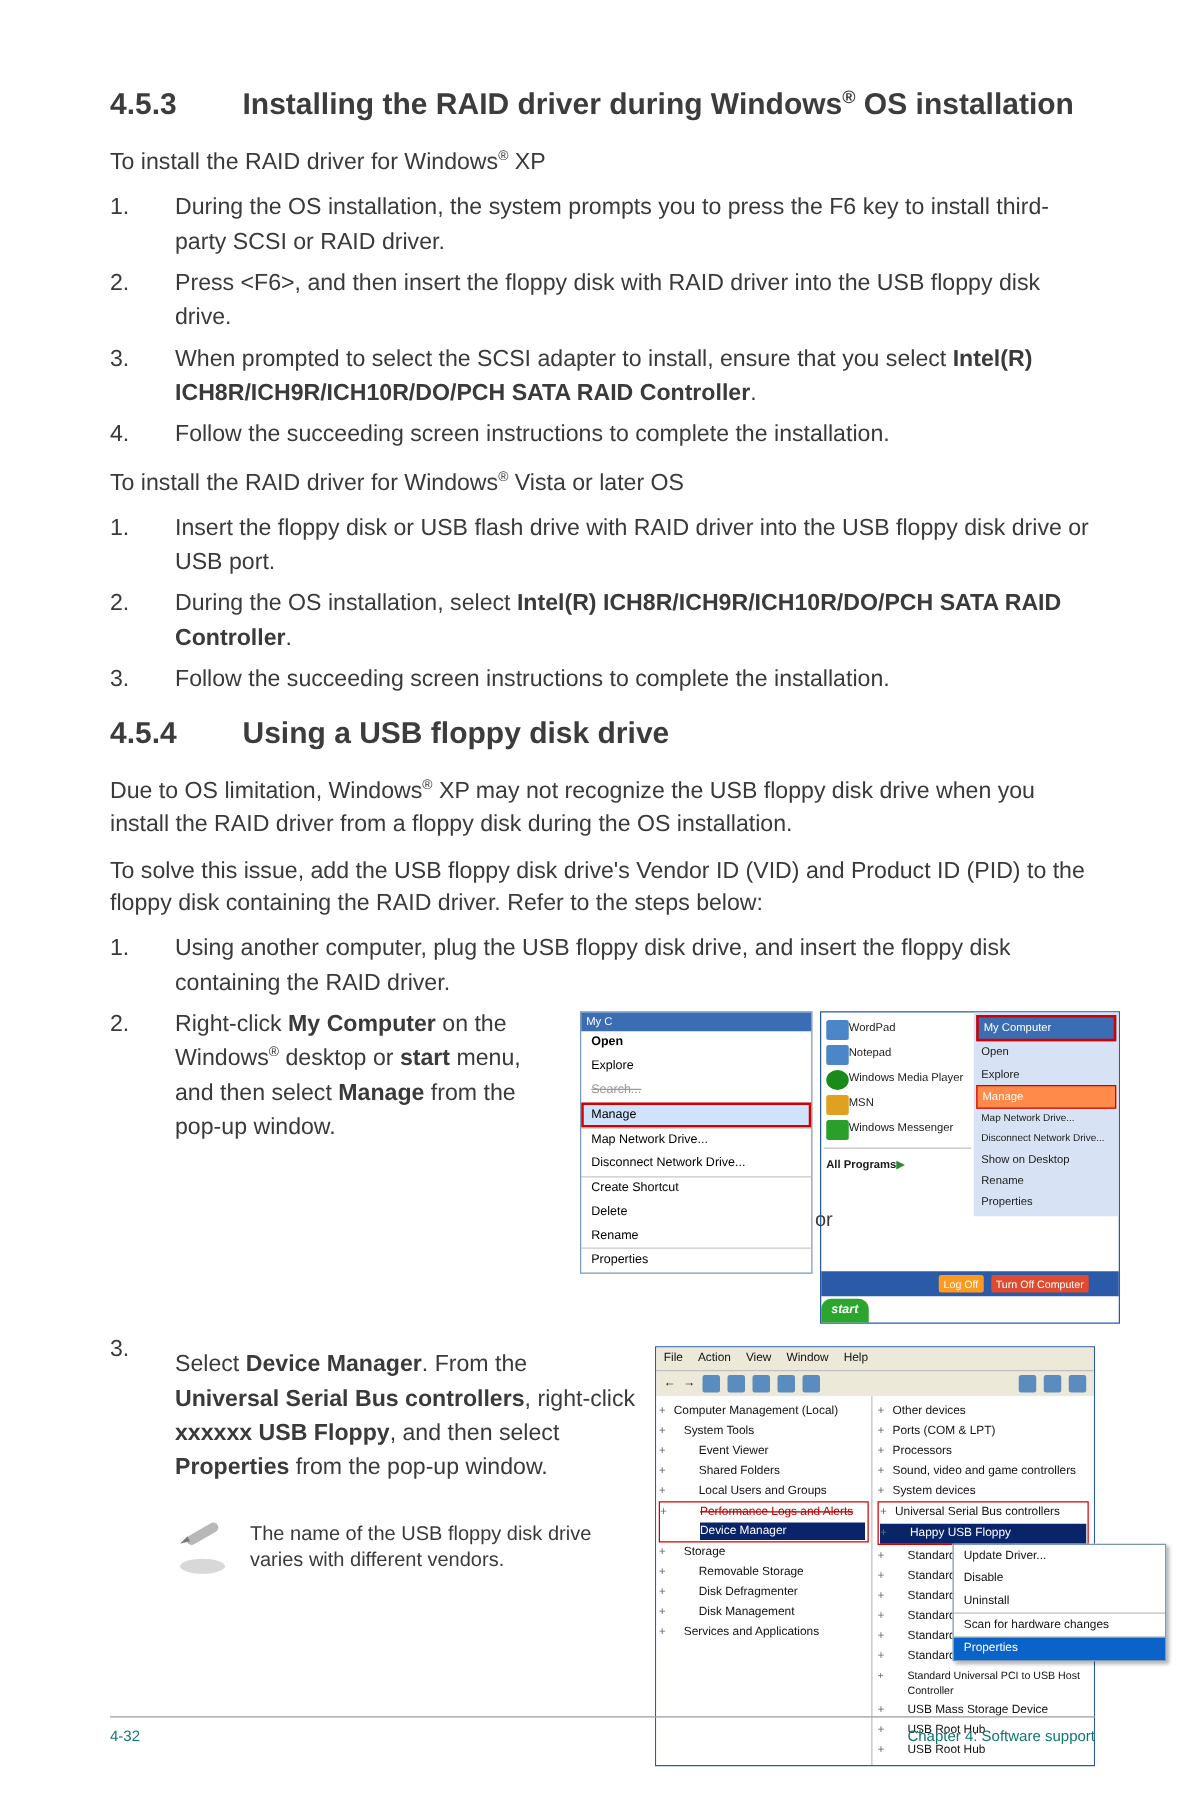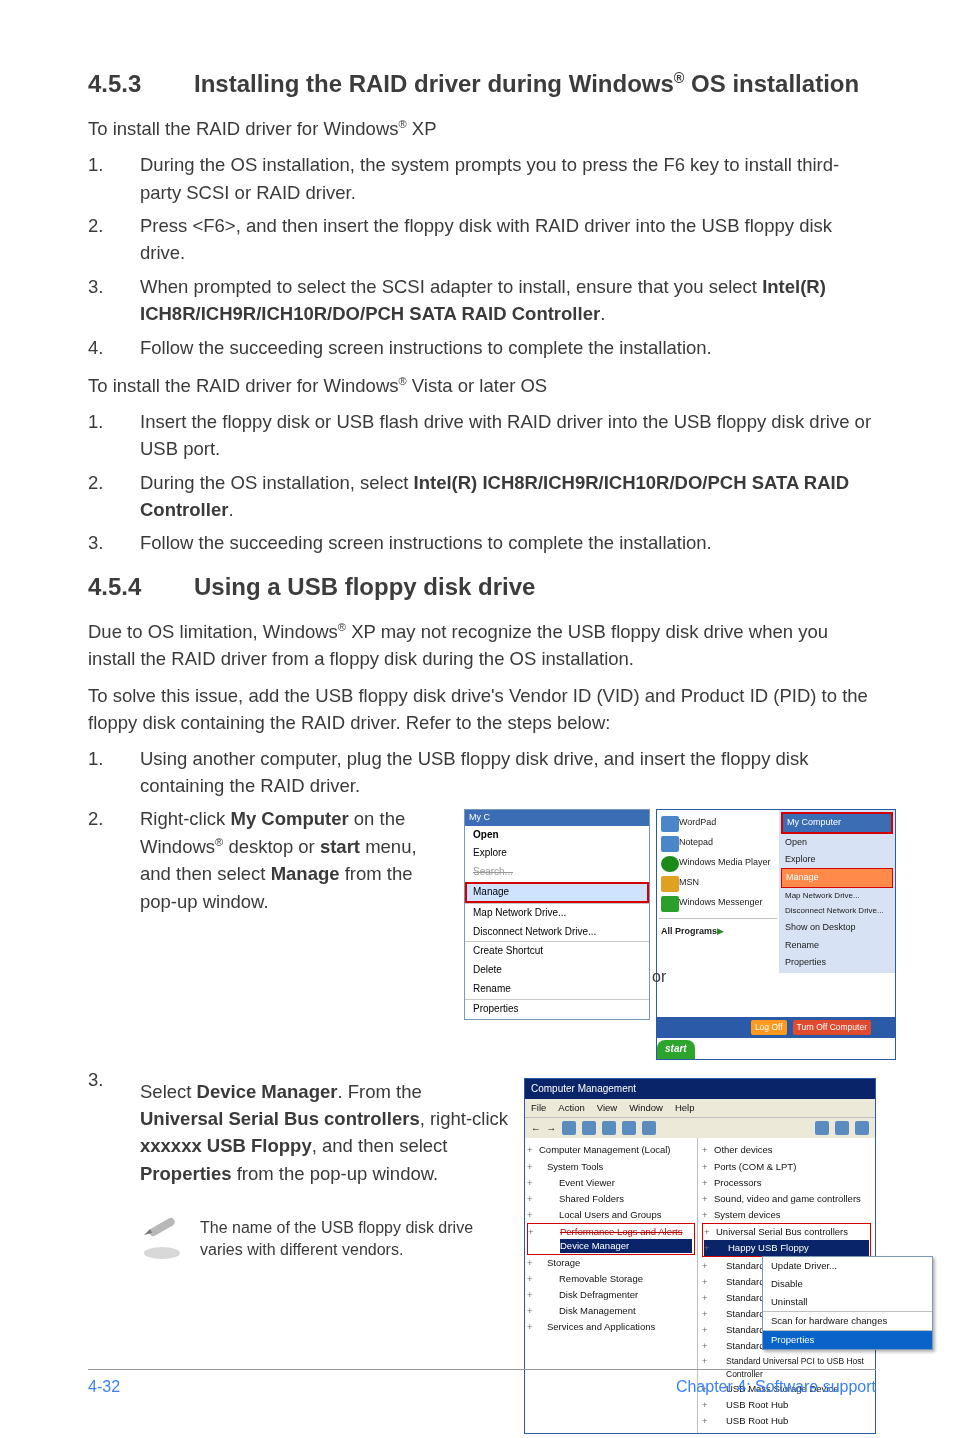--- a/index.html
+++ b/index.html
@@ -67,21 +67,21 @@
   .mgmt .ctx { position:absolute; background:#fff; border:1px solid #7a99b8; box-shadow:2px 2px 3px rgba(0,0,0,0.3); font-size:9.5px; margin-left:60px; margin-top:-2px; width:171px; }
   .mgmt .ctx .crow { padding:2px 8px; }
   .mgmt .ctx .chi { background:#0a63c9; color:#fff; }
   .mgmt .right .usb-block { border:1.5px solid #d40000; padding:0 1px; margin-bottom:1px; }
 
   .note-row { display:flex; gap:16px; margin-top:30px; max-width:370px; }
   .note-icon { width:44px; height:44px; flex-shrink:0; }
   .note-icon svg { width:100%; height:100%; }
   .note-row p { font-size:16px; line-height:1.35; }
 
-  .footer { position:absolute; bottom:42px; left:88px; right:78px; border-top:1px solid #9a9a9a; padding-top:8px; display:flex; justify-content:space-between; font-size:16px; color:#3b82f6; }
+  .footer { position:absolute; bottom:42px; left:88px; right:78px; border-top:1px solid #9a9a9a; padding-top:8px; display:flex; justify-content:space-between; font-size:12px; color:#0f766e; }
 </style>
 </head>
 <body>
 
 <div class="page">
 
   <h2 class="section-h">
     <span class="num">4.5.3</span><span>Installing the RAID driver during Windows</span><sup>®</sup><span> OS installation</span>
   </h2>
 
@@ -233,21 +233,20 @@
                   <ellipse cx="22" cy="36" rx="18" ry="6" fill="#d8d8d8"></ellipse>
                   <rect x="8" y="6" width="28" height="8" rx="4" transform="rotate(-30 22 10)" fill="#b8b8b8"></rect>
                   <polygon points="4,18 10,12 12,16" fill="#7a7a7a"></polygon>
                 </svg>
             </div>
             <p>The name of the USB floppy disk drive varies with different vendors.</p>
           </div>
         </div>
 
         <div class="mgmt">
-          <div class="title">Computer Management</div>
           <div class="menu">
             <span>File</span>
             <span>Action</span>
             <span>View</span>
             <span>Window</span>
             <span>Help</span>
           </div>
           <div class="tool">
             <span>←</span>
               <span>→</span>

